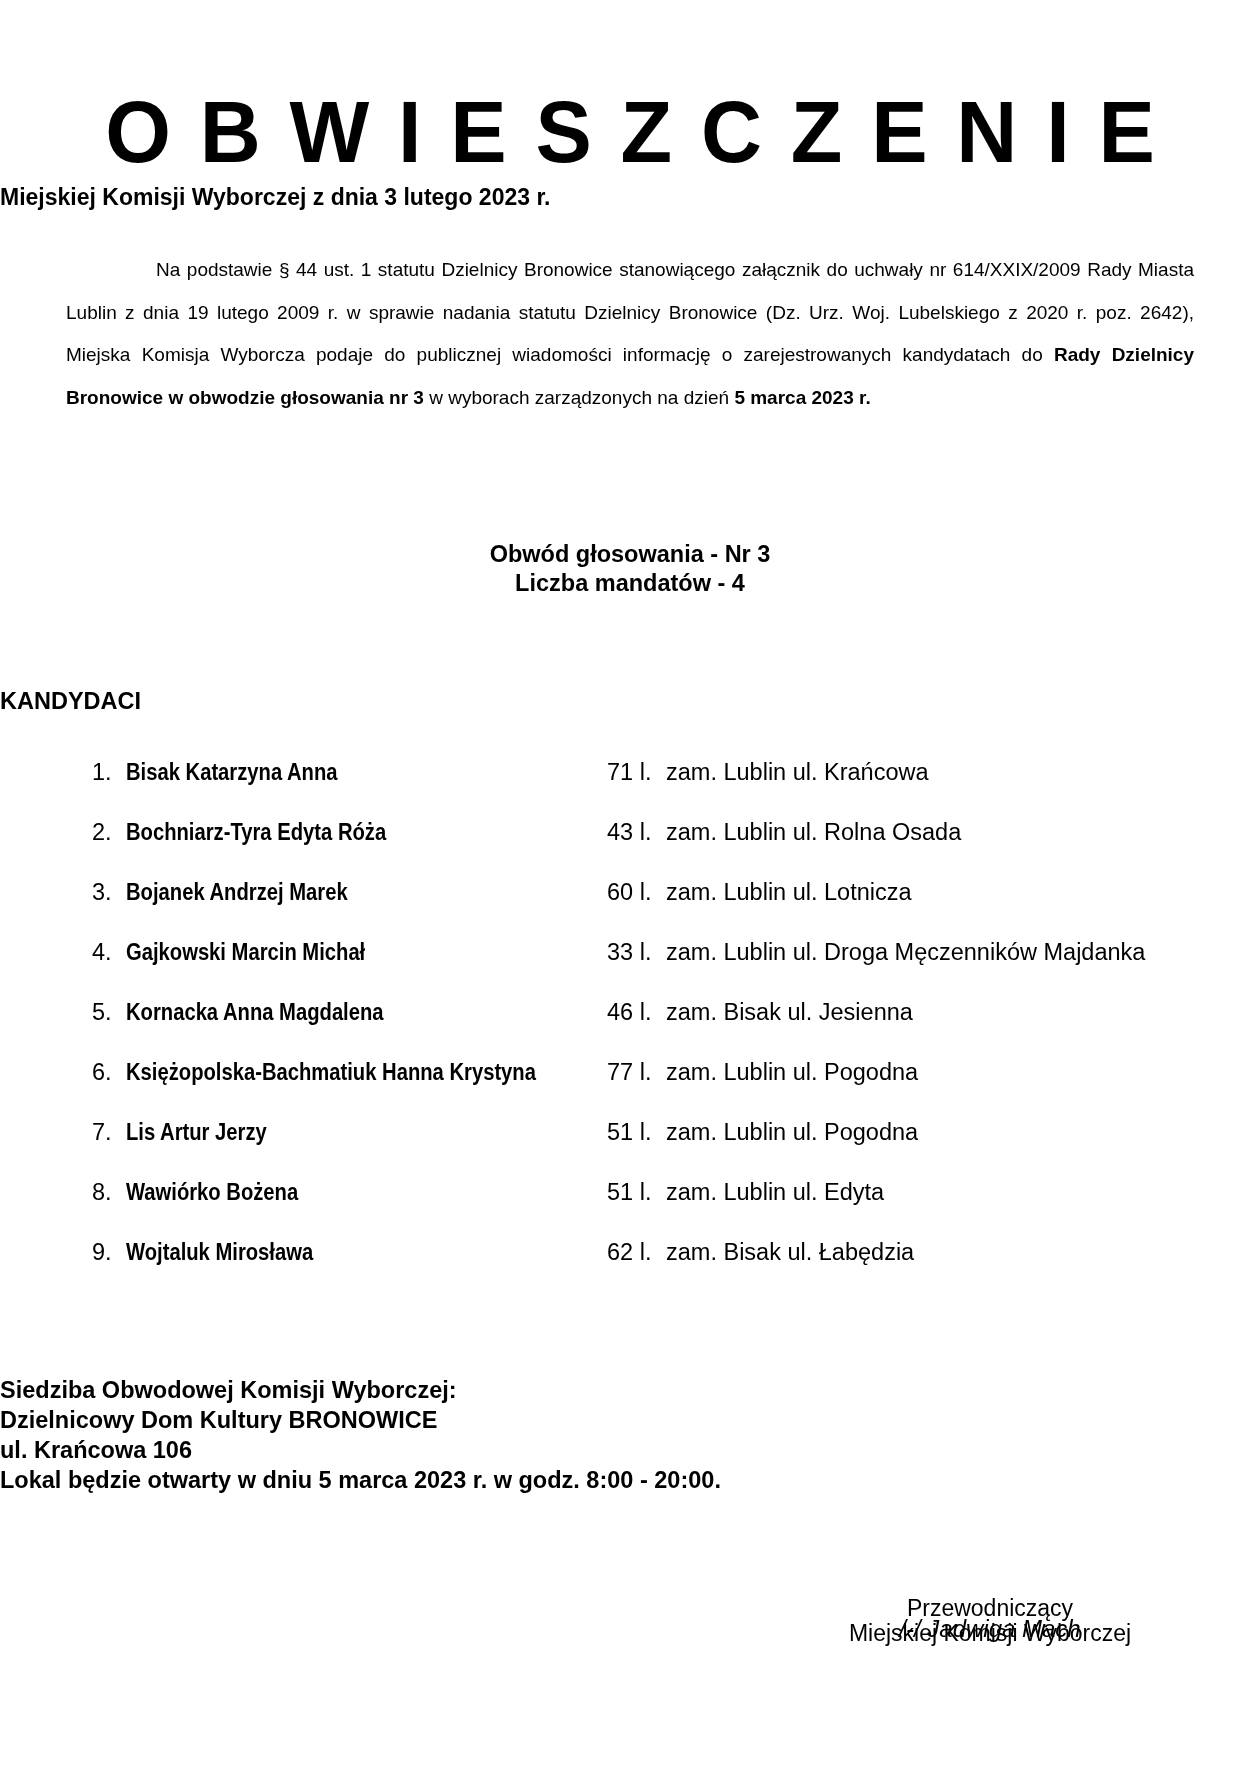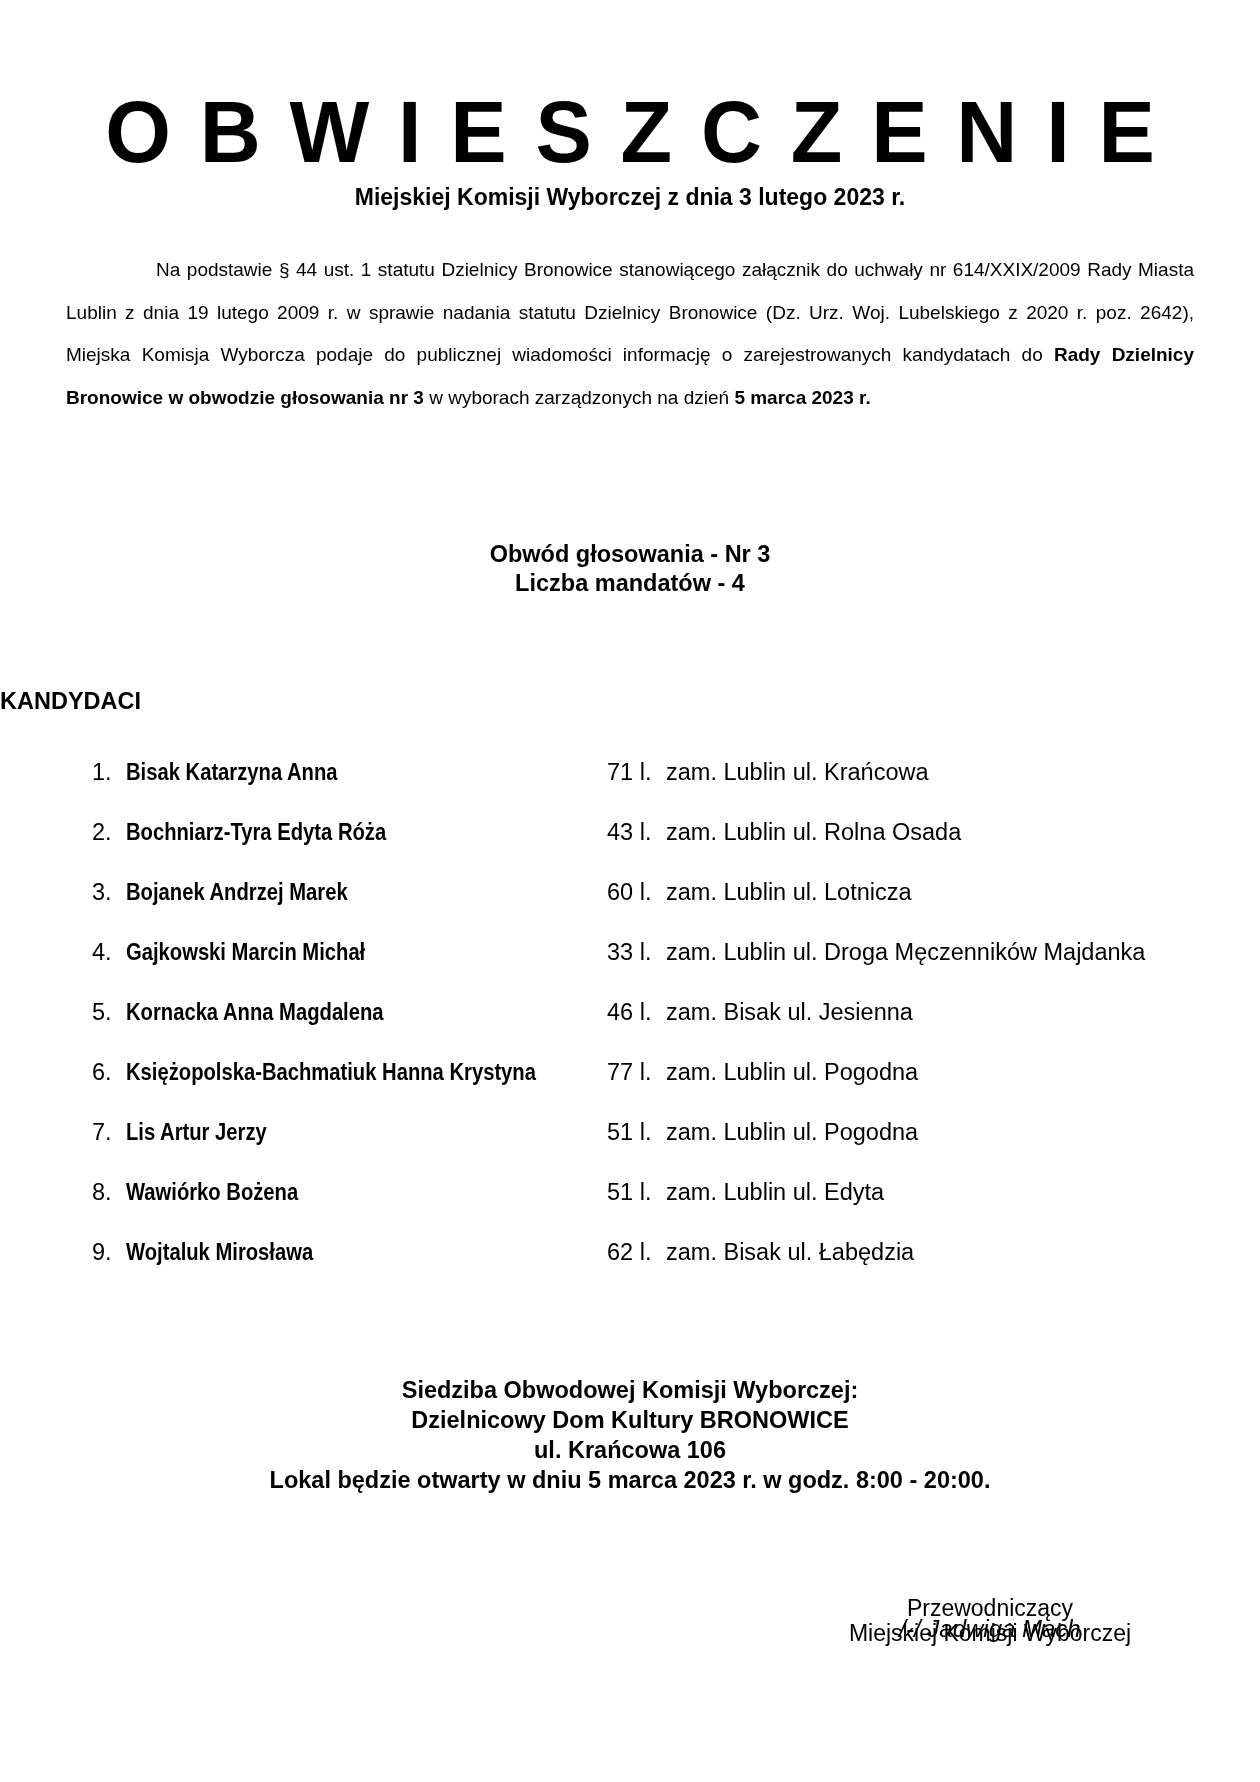--- a/index.html
+++ b/index.html
@@ -30,21 +30,21 @@
     font-size: 88px;
     letter-spacing: 30px;
     line-height: 100px;
     padding-left: 30px;
     transform: scaleX(0.96);
   }
   .subtitle {
     position: absolute;
     left: 0; right: 0;
     top: 182px;
-    text-align: center;
+    text-align: left;
     font-weight: bold;
     font-size: 23px;
     line-height: 30px;
   }
   .intro {
     position: absolute;
     left: 66px;
     width: 1128px;
     top: 249px;
     font-size: 19px;
@@ -103,21 +103,20 @@
   }
   .cand-addr {
     position: absolute;
     left: 574px;
     white-space: nowrap;
   }
   .seat {
     position: absolute;
     left: 0; right: 0;
     top: 1375px;
-    text-align: center;
     font-weight: bold;
     font-size: 23.5px;
     line-height: 30px;
   }
   .seat div { white-space: nowrap; }
   .signature {
     position: absolute;
     left: 790px;
     width: 400px;
     top: 1596px;

